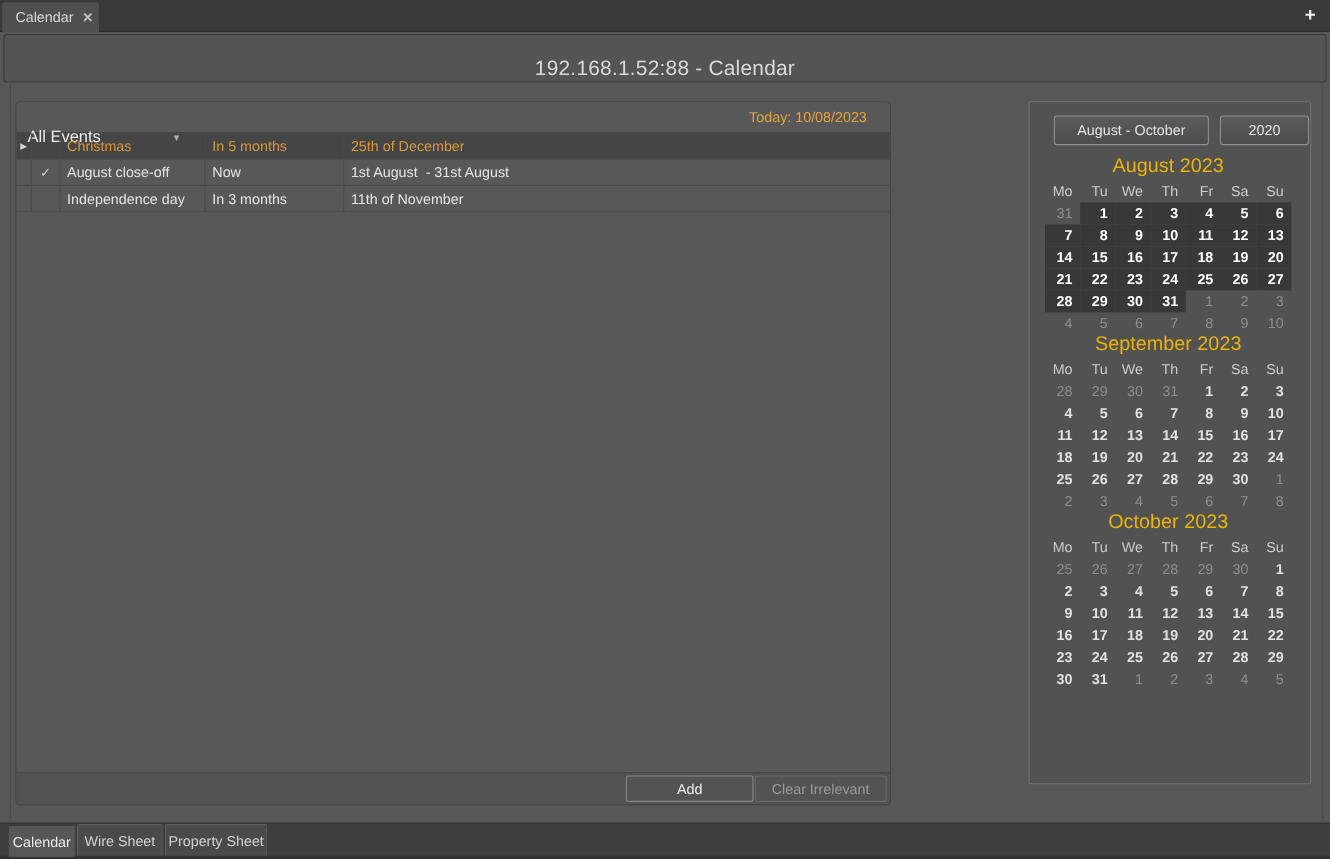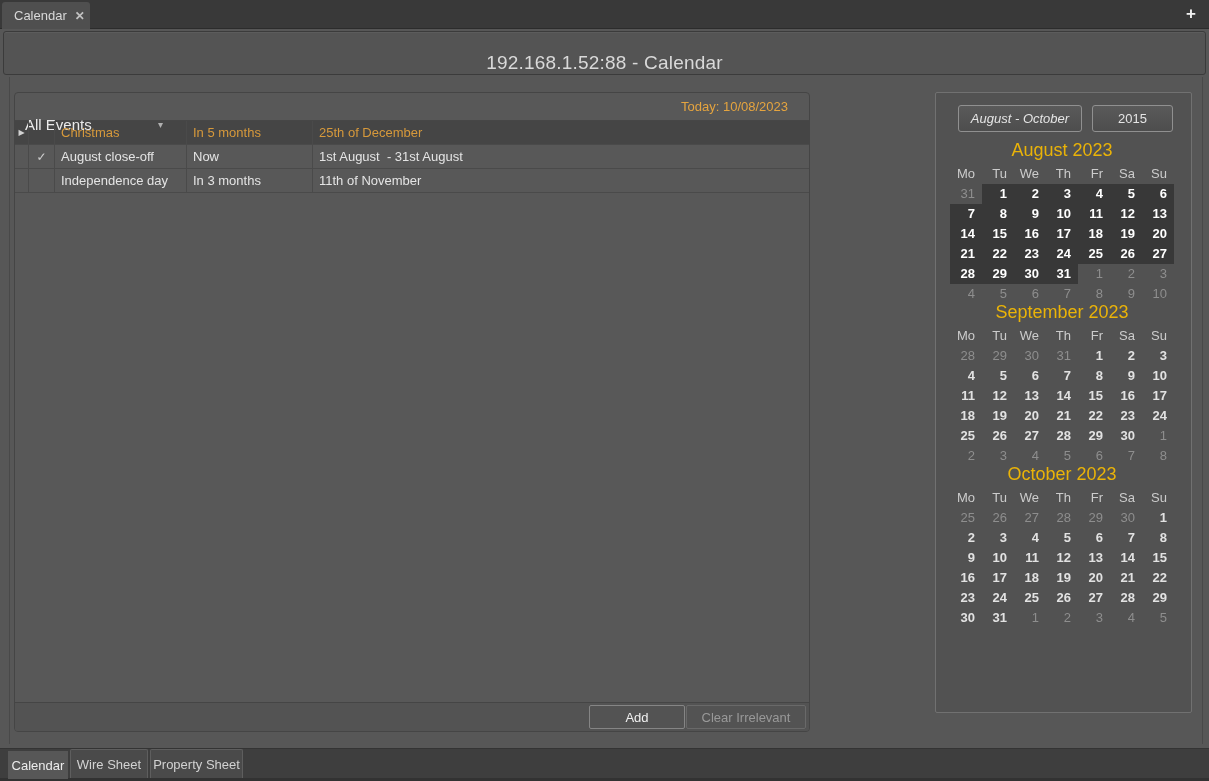--- a/index.html
+++ b/index.html
@@ -49,31 +49,31 @@
   .cell.when{width:126px;}
   .cell.dates{flex:1;border-right:none;}
   .marker{font-size:8px;color:#d2d2d2;}
 
   .events-footer{position:absolute;left:0;bottom:0;width:100%;height:29px;background:#535353;
                  border-top:1px solid #454545;display:flex;align-items:center;
                  justify-content:flex-end;padding-right:3px;}
   .btn{height:24px;background:#535353;border:1px solid #858585;border-radius:2px;
        font-family:"Liberation Sans",sans-serif;font-size:13px;color:#f0f0f0;
        display:flex;align-items:center;justify-content:center;}
-  .btn.add{width:96px;margin-right:1px;}
+  .btn.add{width:116px;margin-right:1px;}
   .btn.clear{width:120px;color:#999999;border-color:#696969;}
 
   
   .cal-panel{position:absolute;left:935px;top:92px;width:257px;height:621px;
              background:#525252;border:1px solid #717171;border-radius:2px;}
   .cal-buttons{display:flex;gap:10px;padding:12px 0 0 22px;}
   .cal-btn{height:27px;background:linear-gradient(#5a5a5a,#4d4d4d);
            border:1px solid #909090;border-radius:3px;color:#e5e5e5;font-size:13px;
            font-family:"Liberation Sans",sans-serif;display:flex;align-items:center;justify-content:center;}
-  .cal-btn.range{width:124px;font-style:italic;} .cal-btn.year{width:81px;}
+  .cal-btn.range{width:141px;} .cal-btn.year{width:81px;}
 
   .month{width:224px;margin-left:14px;}
   .month:first-of-type{margin-top:10px;}
   .m-title{height:16px;line-height:16px;text-align:center;font-size:18px;color:#eab308;}
   .dow-row{display:flex;margin-top:4px;height:22px;align-items:center;}
   .dow{width:32px;text-align:right;padding-right:7px;font-size:13px;color:#cccccc;}
   .week{display:flex;height:20px;}
   .day{width:32px;height:20px;line-height:20px;text-align:right;padding-right:7px;font-size:13px;}
   .day.a{color:#8e8e8e;}
   .day.c{color:#e2e2e2;font-weight:600;}
@@ -142,21 +142,21 @@
       </div>
     <div class="events-footer">
       <button class="btn add">Add</button>
       <button class="btn clear" disabled="">Clear Irrelevant</button>
     </div>
   </div>
 
   <div class="cal-panel">
     <div class="cal-buttons">
       <button class="cal-btn range">August - October</button>
-      <button class="cal-btn year">2015</button>
+      <button class="cal-btn year">2020</button>
     </div>
     <div id="months">
         <div class="month">
           <div class="m-title">August 2023</div>
           <div class="dow-row">
             <div class="dow">Mo</div>
             <div class="dow">Tu</div>
             <div class="dow">We</div>
             <div class="dow">Th</div>
             <div class="dow">Fr</div>

